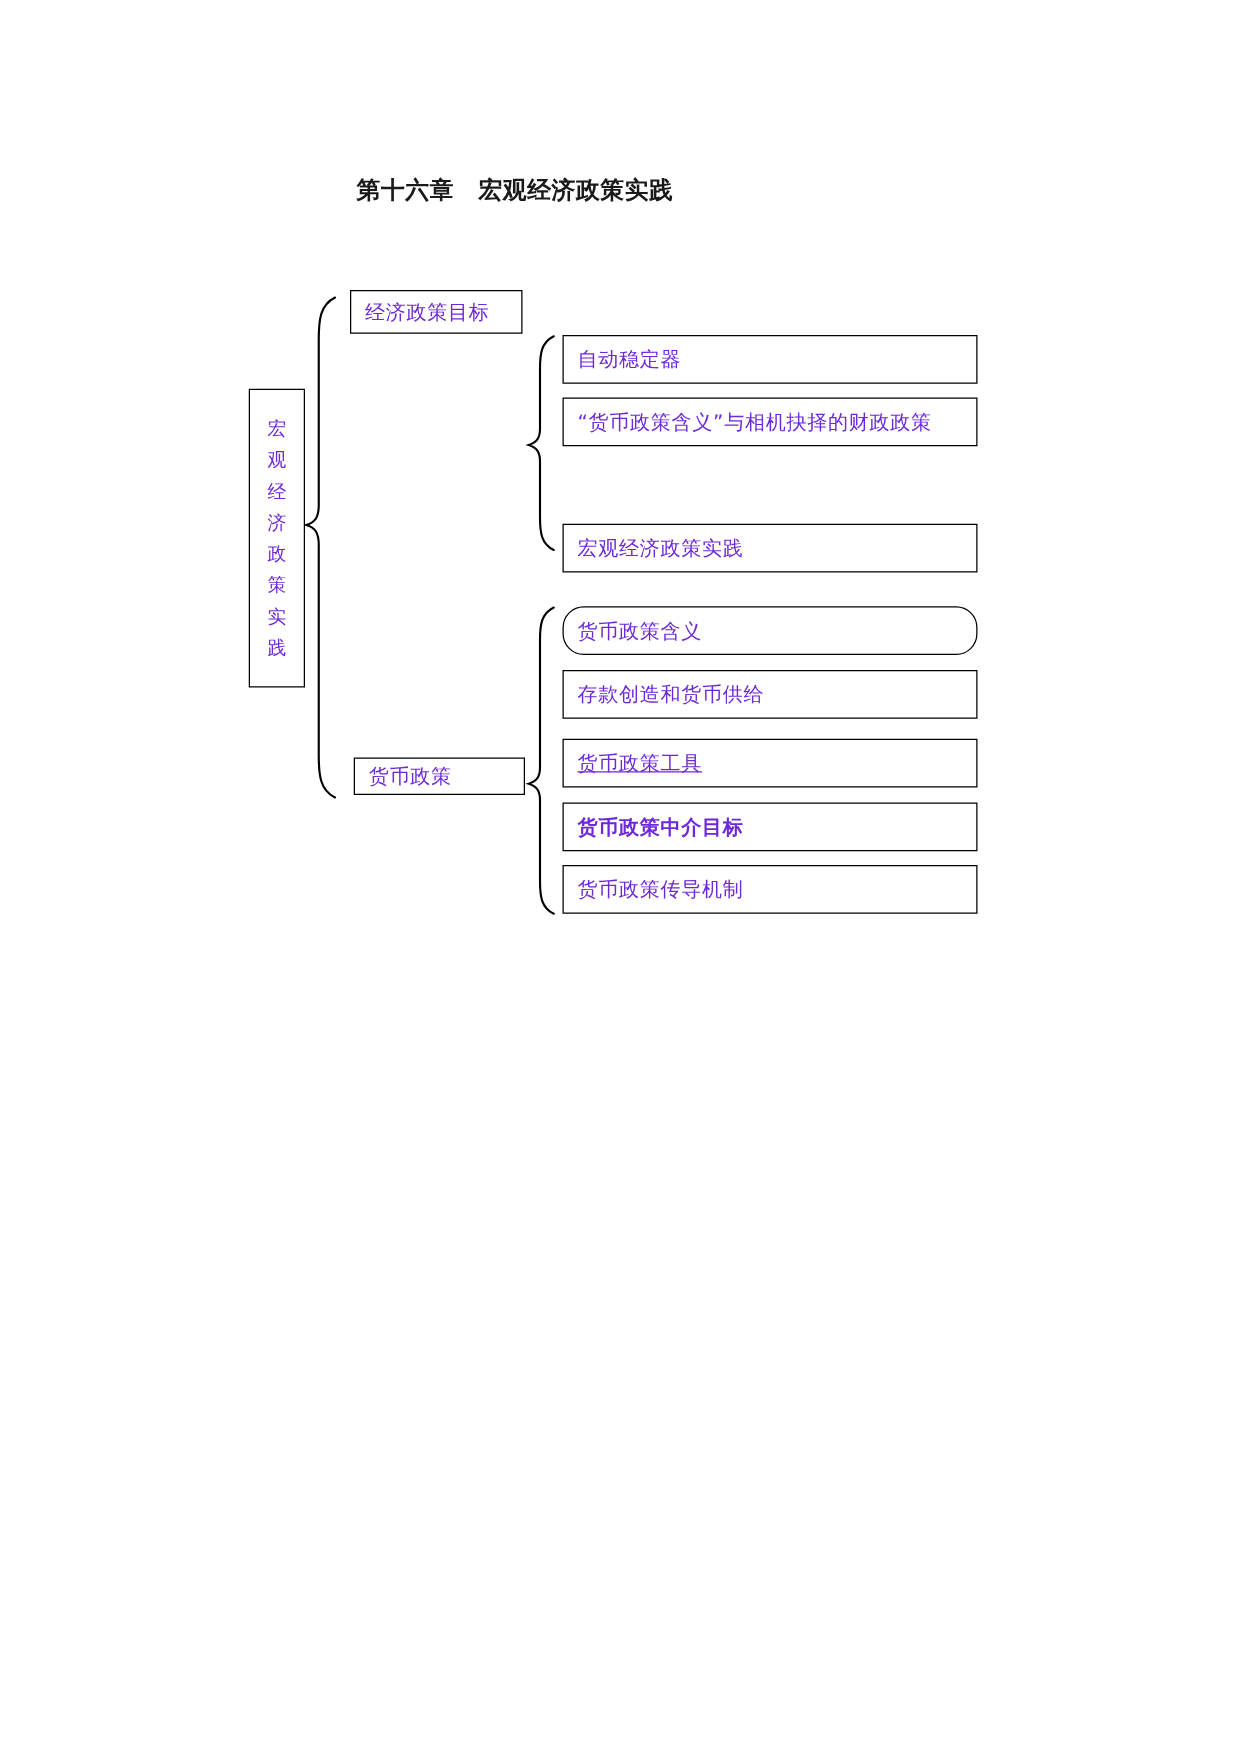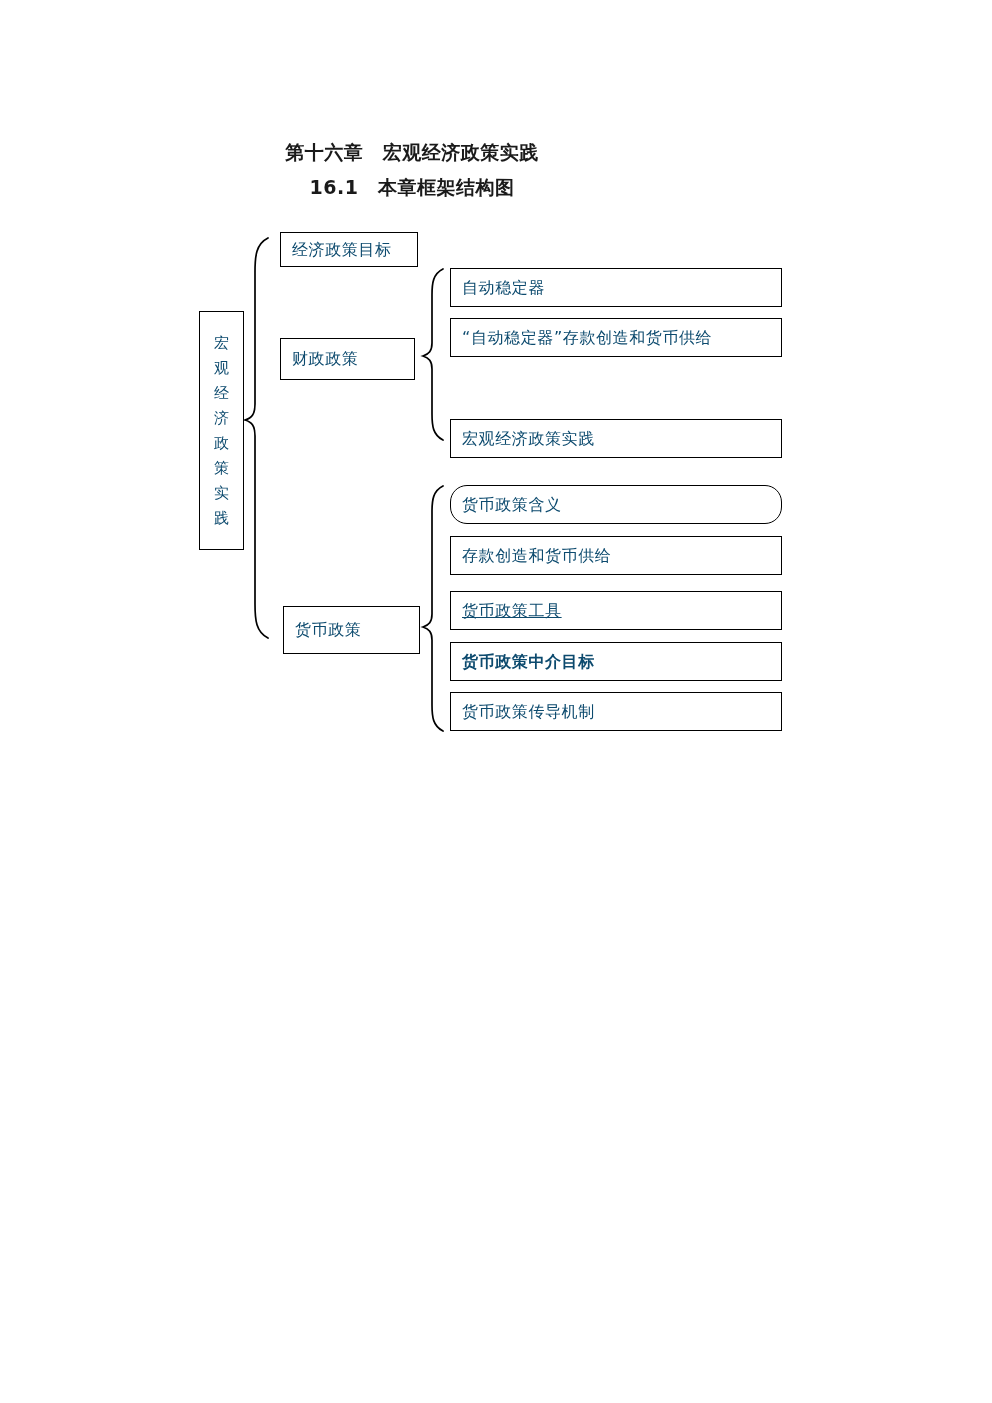--- a/index.html
+++ b/index.html
@@ -53,21 +53,21 @@
   .node {
     position: absolute;
     box-sizing: border-box;
     border: 1.6px solid #000000;
     background: #ffffff;
     display: flex;
     align-items: center;
     font-size: 16px;
     line-height: 1.25;
     letter-spacing: 0.6px;
-    color: #0c4a6e;
+    color: #6d28d9;
   }
   .node.left-pad {
     padding-left: 11px;
     justify-content: flex-start;
   }
   .node.center {
     justify-content: center;
   }
 
   
@@ -90,21 +90,21 @@
   }
   #root-node .vchar {
     display: block;
     font-size: 15px;
     height: 25px;
   }
 
   
   #node-goal   { left: 280px; top: 232px; width: 138px; height: 35px; }
   #node-fiscal { left: 280px; top: 338px; width: 135px; height: 42px; }
-  #node-money  { left: 283px; top: 606px; width: 137px; height: 48px; }
+  #node-money  { left: 283px; top: 606px; width: 137px; height: 30px; }
 
   
   .leaf {
     left: 450px;
     width: 332px;
     height: 39px;
   }
 
   
   #brace-layer {
@@ -120,21 +120,20 @@
     stroke: #000000;
     stroke-width: 1.7;
     stroke-linecap: round;
   }
 </style>
 </head>
 <body>
 
 <div id="page-titles">
   <div class="doc-title">第十六章　宏观经济政策实践</div>
-  <div class="doc-subtitle">16.1　本章框架结构图</div>
 </div>
 
 <div id="diagram">
 
   <svg id="brace-layer" viewBox="0 0 992 1403">
 
     <path d="M 268 238
              C 256 244, 255 256, 255 272
              L 255 404
              C 255 414, 252 418, 245 420
@@ -169,33 +168,30 @@
       <span class="vchar">策</span>
       <span class="vchar">实</span>
       <span class="vchar">践</span>
     </span>
   </div>
 
   <div class="node left-pad" id="node-goal">
     <span>经济政策目标</span>
   </div>
 
-  <div class="node left-pad" id="node-fiscal">
-    <span>财政政策</span>
-  </div>
 
   <div class="node left-pad" id="node-money">
     <span>货币政策</span>
   </div>
 
   <div class="node left-pad leaf" style="top:268px;">
     <span>自动稳定器</span>
   </div>
   <div class="node left-pad leaf" style="top:318px;">
-    <span>“自动稳定器”存款创造和货币供给</span>
+    <span>“货币政策含义”与相机抉择的财政政策</span>
   </div>
   <div class="node left-pad leaf" style="top:419px;">
     <span>宏观经济政策实践</span>
   </div>
 
   <div class="node left-pad leaf" style="top:485px;border-radius:17px;">
     <span>货币政策含义</span>
   </div>
   <div class="node left-pad leaf" style="top:536px;">
     <span>存款创造和货币供给</span>

